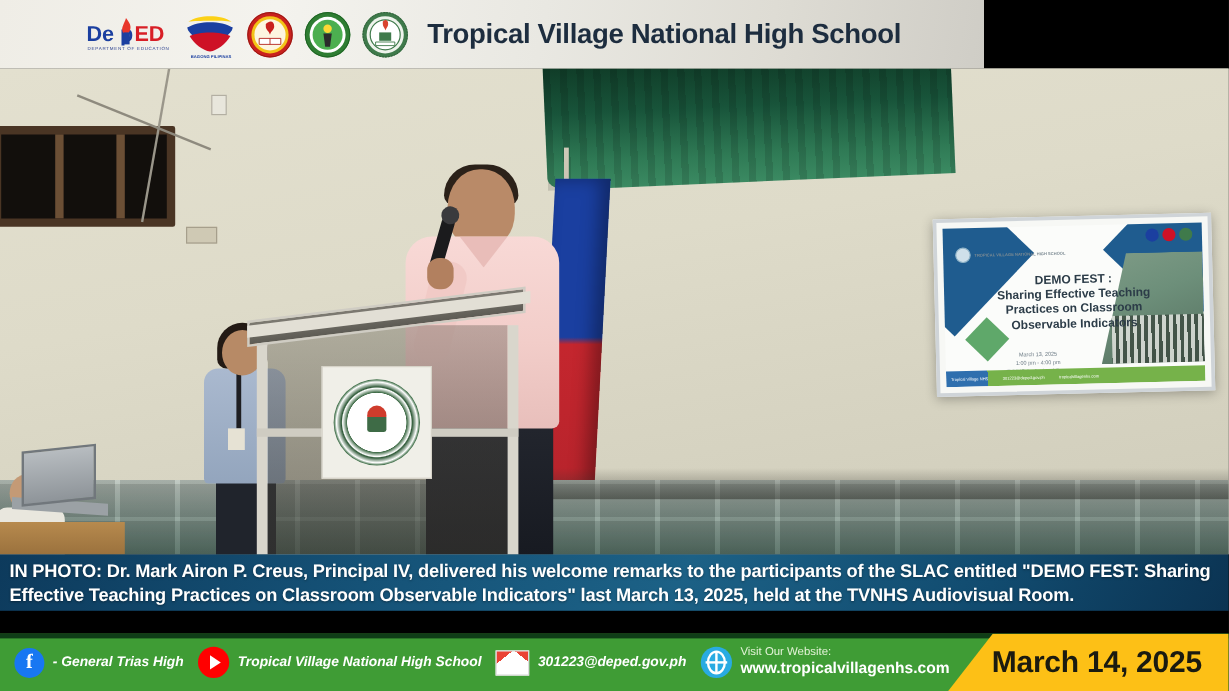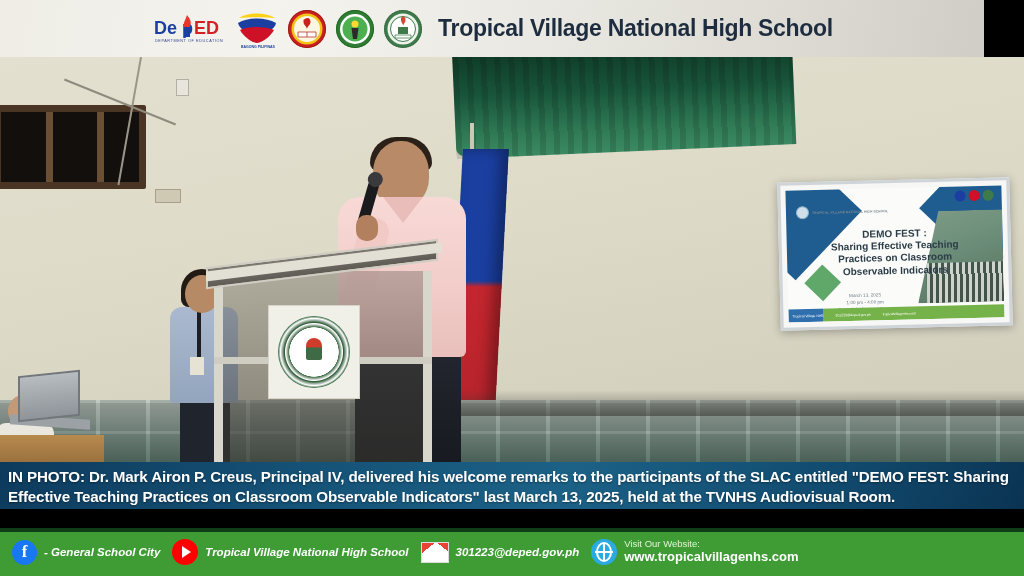--- a/index.html
+++ b/index.html
@@ -3,21 +3,21 @@
 <meta charset="utf-8">
 <style>
   * { margin:0; padding:0; box-sizing:border-box; }
   html,body { width:1024px; height:576px; overflow:hidden; background:#000; }
   body { font-family:"Liberation Sans", sans-serif; }
 
   .poster { position:relative; width:1024px; height:576px; overflow:hidden; }
 
   
   .header {
-    position:absolute; left:0; top:0; width:984px; height:57px;
+    position:absolute; left:0; top:0; width:820px; height:57px;
     background:linear-gradient(100deg,#efede6 0%,#f4f3ee 28%,#e9e8e2 55%,#dedcd4 78%,#cfcdc6 100%);
     display:flex; align-items:center; justify-content:center; gap:9px;
     z-index:5;
   }
   .logos { display:flex; align-items:center; gap:8px; }
 
   .deped-logo { width:76px; height:38px; position:relative; display:block; }
   .bp-logo { width:44px; height:40px; position:relative; display:block; }
   .seal { width:40px; height:40px; border-radius:50%; display:block; }
 
@@ -488,21 +488,21 @@
 
   <div class="caption">
     <p>IN PHOTO: Dr. Mark Airon P. Creus, Principal IV, delivered his welcome remarks to the participants of the SLAC entitled "DEMO FEST: Sharing Effective Teaching Practices on Classroom Observable Indicators" last March 13, 2025, held at the TVNHS Audiovisual Room.</p>
   </div>
 
   <div class="footer">
 
     <div class="fitem">
       <div class="fb-icon">f</div>
       <div class="flabel">
-        <div>- General School City</div>
+        <div>- General Trias High</div>
       </div>
     </div>
 
     <div class="fitem">
       <div class="yt-icon"></div>
       <div class="flabel">Tropical Village National High School</div>
     </div>
 
     <div class="fitem">
       <div class="gm-icon"></div>
@@ -512,15 +512,18 @@
     <div class="fitem">
       <div class="web-icon">
         <div class="web-ring"></div>
       </div>
       <div class="web-text">
         <div class="small">Visit Our Website:</div>
         <div class="big">www.tropicalvillagenhs.com</div>
       </div>
     </div>
 
+    <div class="date-badge">
+      <span>March 14, 2025</span>
+    </div>
   </div>
 
 </div>
 
 </body></html>

